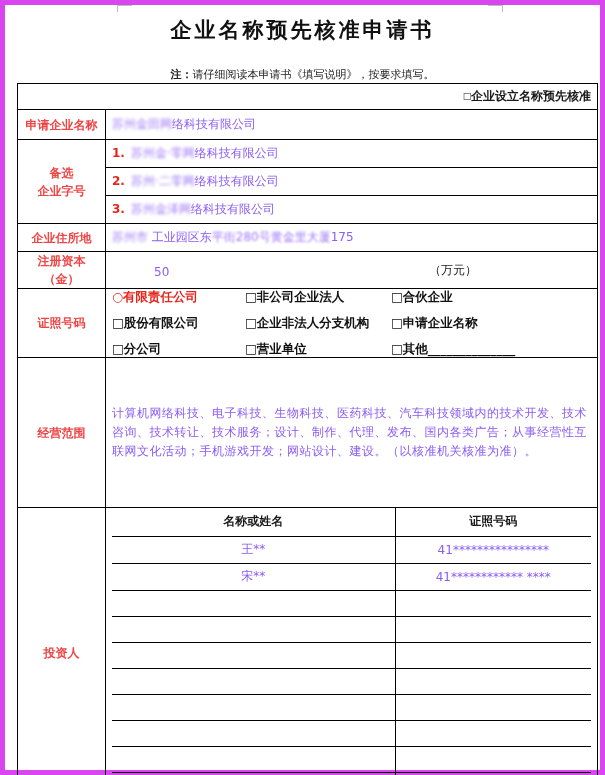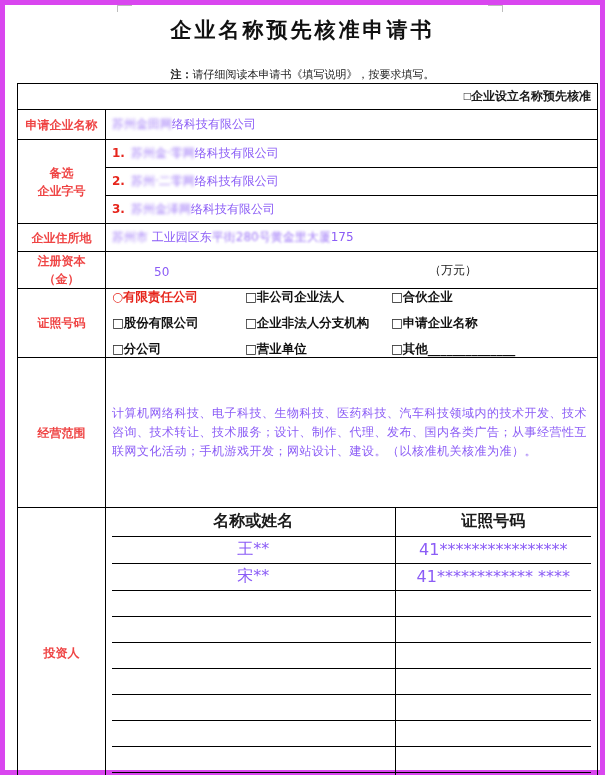--- a/index.html
+++ b/index.html
@@ -60,21 +60,21 @@
   .type-grid .sel { color:#e6251c; }
 
   td.scope-cell {
     height:150px; vertical-align:top; padding:8px 8px 0 10px;
     font-size:12.5px; line-height:1.6; letter-spacing:.5px;
   }
 
   td.inv-lbl { vertical-align:middle; }
   td.inv-cell { padding:0; height:290px; }
   table.inv { width:100%; height:100%; border-collapse:collapse; table-layout:fixed; }
-  table.inv td { border:0; border-bottom:1px solid #000; text-align:center; font-size:16px; padding:0; }
+  table.inv td { border:0; border-bottom:1px solid #000; text-align:center; font-size:12px; padding:0; }
   table.inv td.c1 { width:283px; }
   table.inv td.c2 { border-left:1.5px solid #000; }
   table.inv tr.hdr td { font-weight:bold; height:28px; }
   table.inv tr.data td { height:27px; }
   table.inv tr.empty td { height:26px; }
   table.inv tr:last-child td { border-bottom:0; }
 </style>
 </head>
 <body>
 

